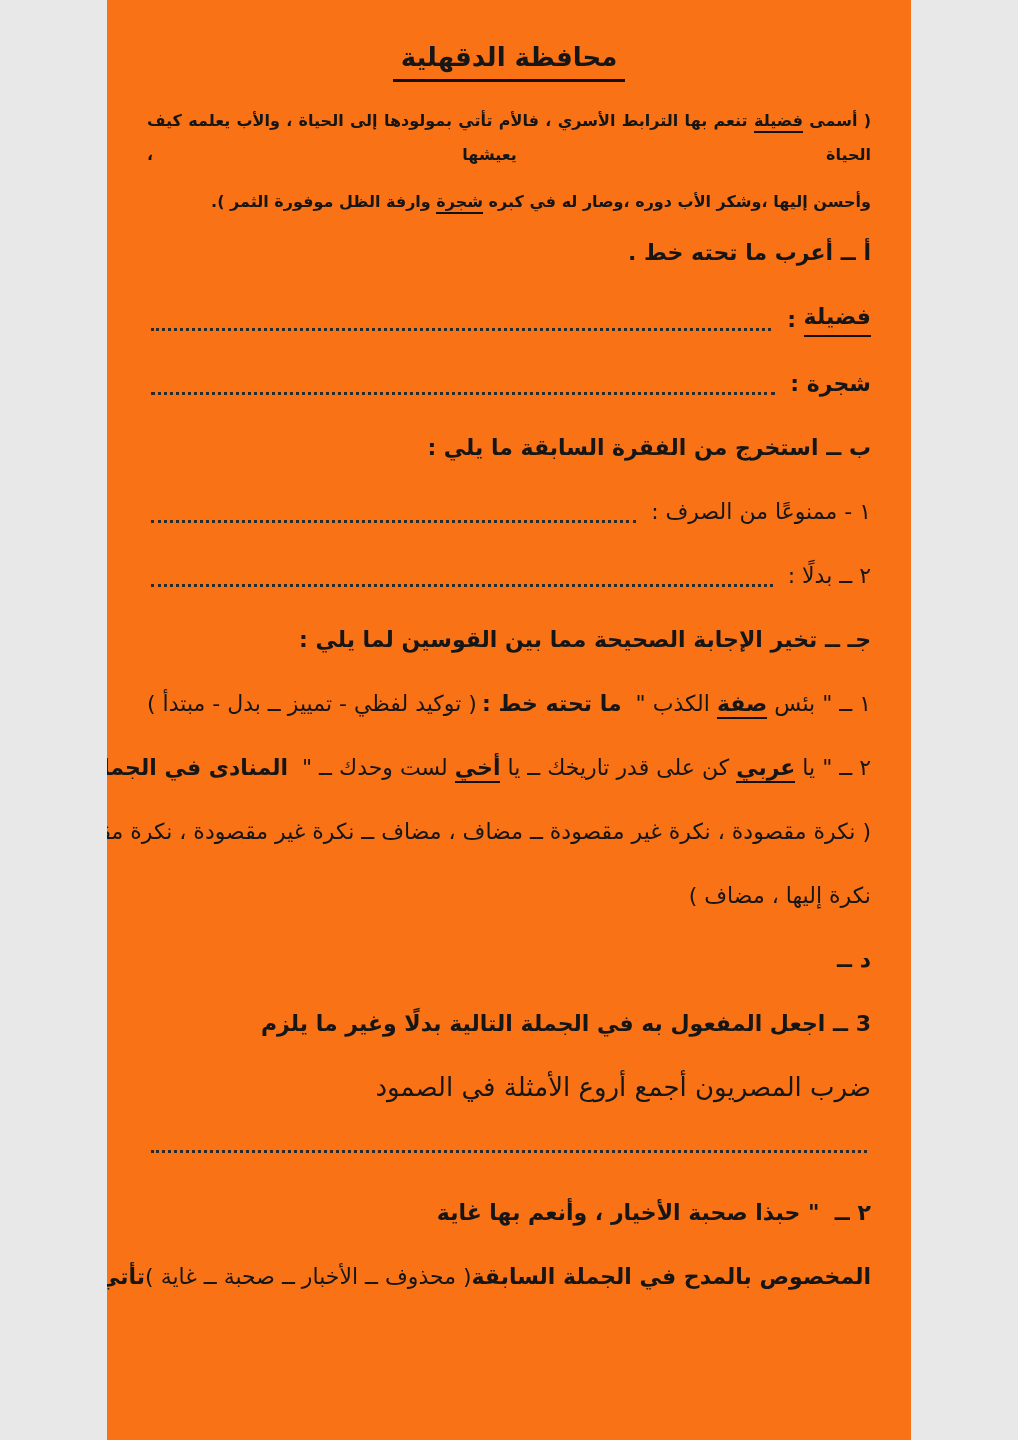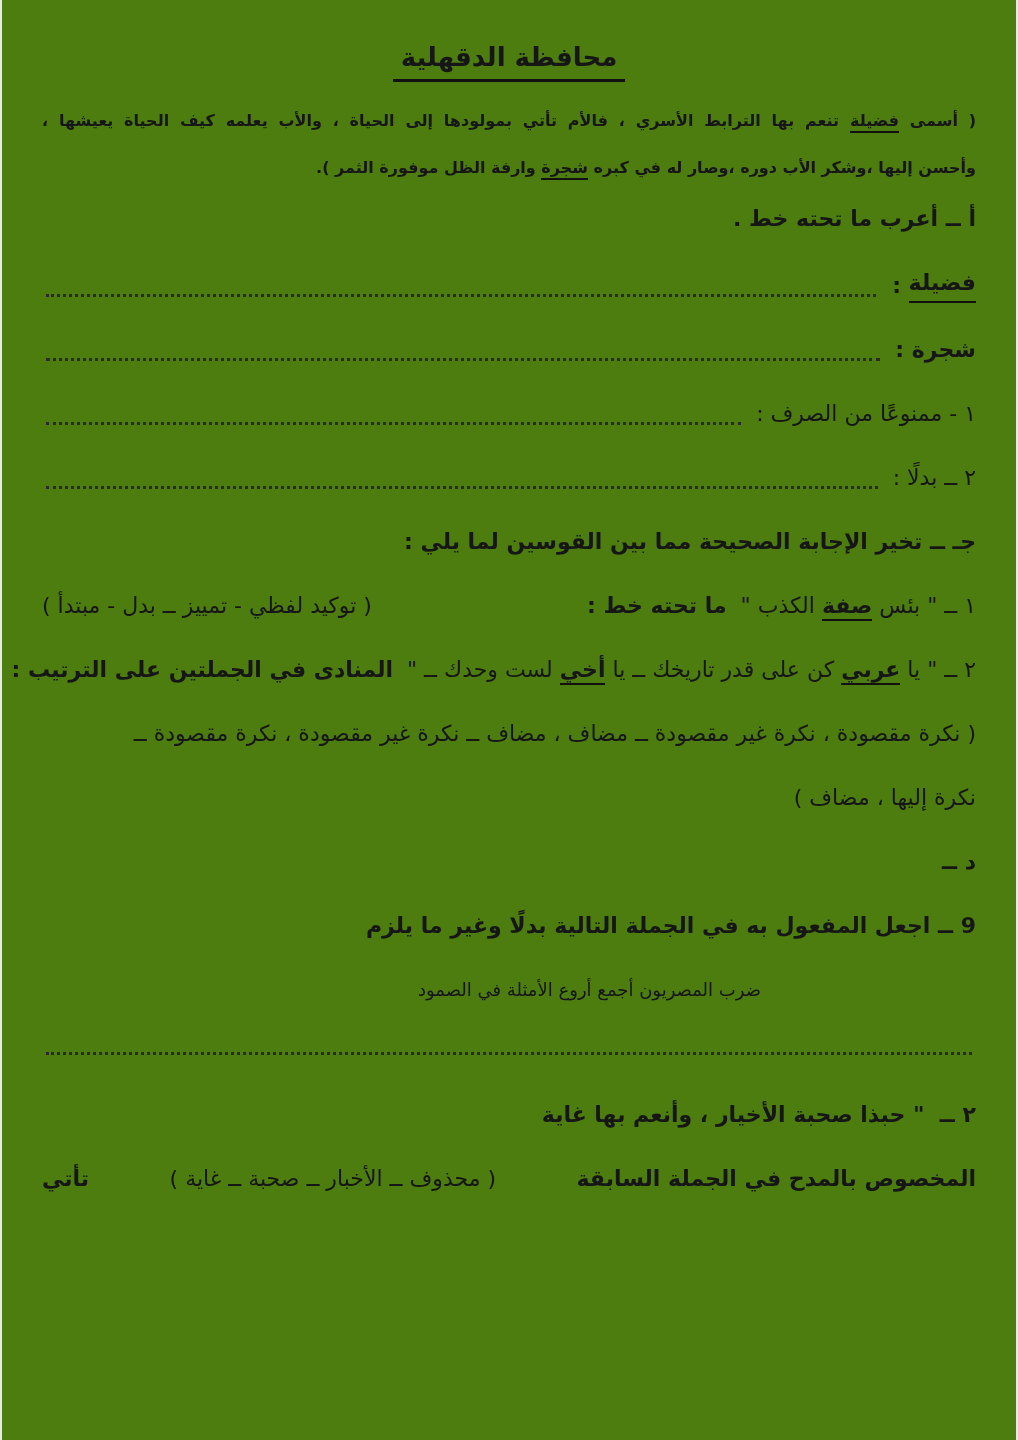--- a/index.html
+++ b/index.html
@@ -1,38 +1,38 @@
 <!DOCTYPE html>
 <html lang="ar" dir="rtl"><head>
 <meta charset="utf-8">
 <style>
   html,body{margin:0;padding:0;background:#e8e8e8;}
   .sheet{
-    width:1014px;height:1440px;box-sizing:border-box;
-    margin:0 auto;background:#4d7c0f;color:#161616;
+    width:804px;height:1440px;box-sizing:border-box;
+    margin:0 auto;background:#f97316;color:#161616;
     padding:40px 40px 0 40px;direction:rtl;
     font-family:"DejaVu Sans",sans-serif;overflow:hidden;
   }
   .title-wrap{text-align:center;margin-bottom:22px;}
   .title{
     display:inline-block;font-weight:bold;font-size:26px;line-height:34px;
     border-bottom:3px solid #111;padding:0 8px 5px 8px;
   }
   .passage{margin-bottom:16px;}
   .passage p{margin:0 0 13px 0;font-weight:bold;font-size:16px;line-height:34px;}
   .just{text-align:justify;text-align-last:justify;}
   .line{margin:0 0 29px 0;font-size:22px;line-height:35px;white-space:nowrap;}
   .b{font-weight:bold;}
   .u{border-bottom:2.5px solid #111;padding-bottom:1px;}
   .pre{white-space:pre;}
   .flexline{display:flex;align-items:flex-end;margin:0 0 29px 0;font-size:22px;line-height:35px;}
   .dots{flex:1;border-bottom:3.2px dotted #2a2a2a;margin:0 8px 6px 4px;min-width:40px;}
   .between{display:flex;justify-content:space-between;align-items:baseline;margin:0 0 29px 0;font-size:22px;line-height:35px;white-space:nowrap;}
   .gap-s{}
-  .indent-sentence{margin-right:215px;font-size:18px;}
+  .indent-sentence{font-size:26px;}
   .dotline{border-bottom:3.2px dotted #2a2a2a;height:16px;margin:0 4px 42px 4px;}
   .mt{margin-top:10px;}
 </style>
 </head>
 <body>
 
 <div class="sheet">
 
   <div class="title-wrap">
     <span class="title">محافظة الدقهلية</span>
@@ -50,20 +50,21 @@
       <span class="pre"> : </span>
     <span class="dots"></span>
   </div>
 
   <div class="flexline b">
     <span class="pre">شجرة</span>
       <span class="pre"> : </span>
     <span class="dots"></span>
   </div>
 
+  <p class="line b"><span>ب ــ استخرج من الفقرة السابقة ما يلي :</span></p>
 
   <div class="flexline">
     <span class="pre">١ - ممنوعًا من الصرف : </span>
     <span class="dots"></span>
   </div>
 
   <div class="flexline">
     <span class="pre">٢ ــ بدلًا : </span>
     <span class="dots"></span>
   </div>
@@ -76,21 +77,21 @@
   </div>
 
   <p class="line"><span class="pre">٢ ــ " يا </span><span class="b u">عربي</span><span class="pre"> كن على قدر تاريخك ــ يا </span><span class="b u">أخي</span><span class="pre"> لست وحدك ــ "  </span><span class="b">المنادى في الجملتين على الترتيب :</span></p>
 
   <p class="line"><span>( نكرة مقصودة ، نكرة غير مقصودة ــ مضاف ، مضاف ــ نكرة غير مقصودة ، نكرة مقصودة ــ</span></p>
 
   <p class="line"><span>نكرة إليها ، مضاف )</span></p>
 
   <p class="line b"><span>د ــ</span></p>
 
-  <p class="line b mt"><span>9 ــ اجعل المفعول به في الجملة التالية بدلًا وغير ما يلزم</span></p>
+  <p class="line b mt"><span>3 ــ اجعل المفعول به في الجملة التالية بدلًا وغير ما يلزم</span></p>
 
   <p class="line indent-sentence"><span>ضرب المصريون أجمع أروع الأمثلة في الصمود</span></p>
 
   <div class="dotline"></div>
 
   <p class="line b"><span class="pre">٢ ــ  " حبذا صحبة الأخيار ، وأنعم بها غاية</span></p>
 
   <div class="between">
     <span class="b">المخصوص بالمدح في الجملة السابقة</span>
     <span>( محذوف ــ الأخبار ــ صحبة ــ غاية )</span>

